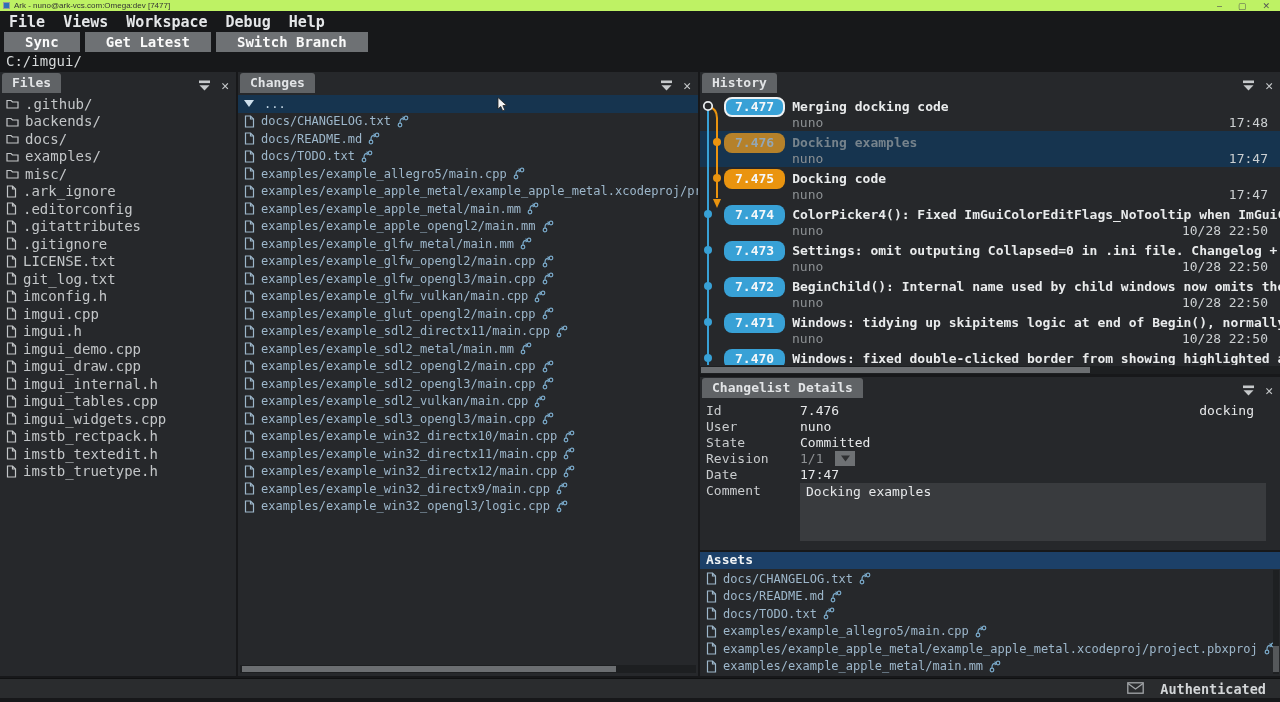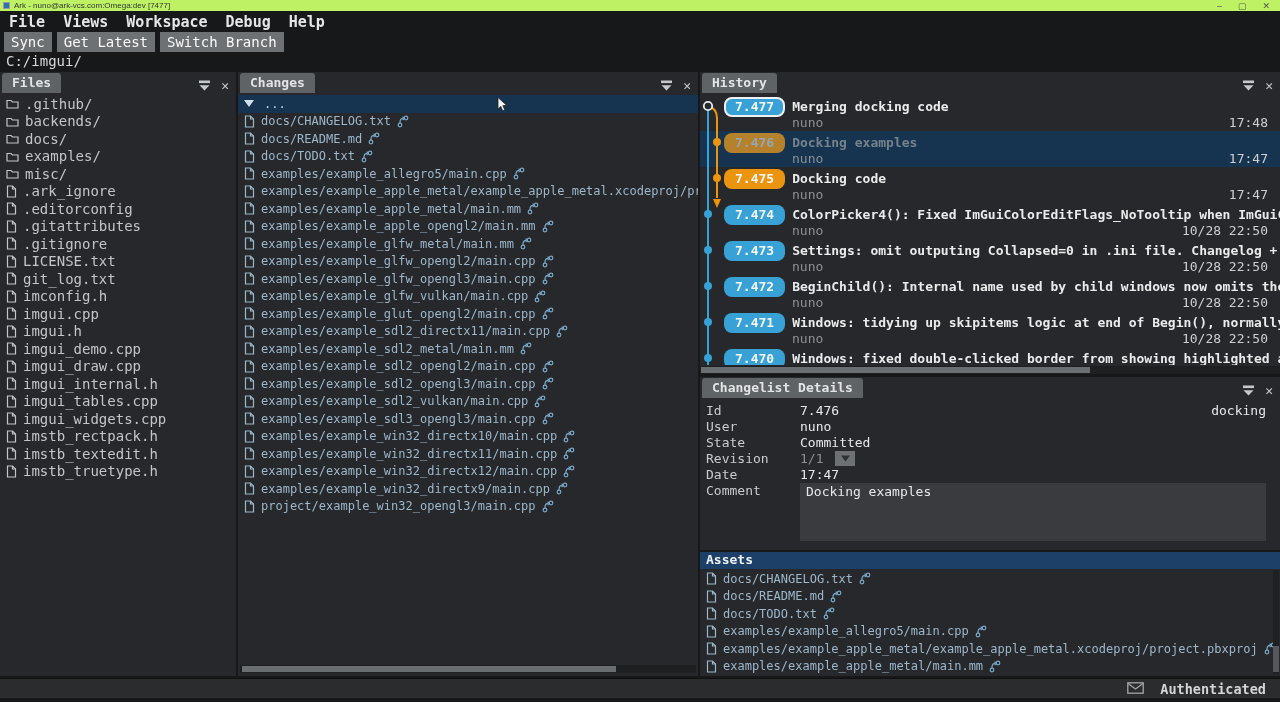--- a/index.html
+++ b/index.html
@@ -13,21 +13,21 @@
   .app-icon { width:7px; height:7px; margin:0 4px 0 3px; background:#2f6fb8; border:1px solid #9a9a9a; flex:none; }
   .win-title { white-space:nowrap; }
   .win-controls { margin-left:auto; display:flex; gap:16px; padding-right:10px; color:#555; font-size:9px; line-height:10px; }
   .win-controls span { cursor:default; }
 
   
   .menubar { position:absolute; top:12px; left:0; right:0; height:20px; display:flex; align-items:center;
     color:#e4e6e8; font-size:15px; font-weight:bold; }
   .menu-item { padding:0 9px; }
   .toolbar { position:absolute; top:32px; left:0; height:20px; display:flex; gap:5px; padding-left:4px; }
-  .tool-btn { background:#6e7174; color:#fafafa; font-size:14px; font-weight:normal; padding:0 7px;
+  .tool-btn { background:#6e7174; color:#fafafa; font-size:14px; font-weight:bold; padding:0 21px;
     line-height:20px; border:none; font-family:inherit; }
   .pathbar { position:absolute; top:53px; left:6px; color:#d6d9da; font-size:14px; }
 
   
   .panel { position:absolute; background:#26282b; overflow:hidden; }
   .panel-header { height:22px; position:relative; }
   .tab { display:inline-block; margin-left:2px; background:#606366; color:#e2e4e6; font-size:13px;
     font-weight:bold; line-height:20px; padding:0 10px; border-radius:3px 3px 0 0; }
   .hdr-icons { position:absolute; right:7px; top:4px; display:flex; gap:10px; align-items:center; color:#c6c9cb; }
   .close-x { font-size:13px; line-height:13px; color:#c6c9cb; }
@@ -76,21 +76,21 @@
   .history-panel .thumb { left:1px; width:67%; }
   .vscroll { position:absolute; right:1px; top:18px; bottom:2px; width:6px; background:#1e2022; }
   .vscroll .vthumb { position:absolute; left:0; right:0; bottom:2px; height:26px; background:#55585b; }
 
   
   .dt-rows { position:absolute; left:0; right:0; top:26px; }
   .dt-row { display:flex; align-items:flex-start; font-size:13px; min-height:16px; line-height:16px;
     color:#c9ccce; padding-left:6px; }
   .dt-label { width:94px; flex:none; }
   .dt-value { color:#e6e8ea; }
-  .dt-branch { margin-left:auto; padding-right:14px; color:#e6e8ea; }
+  .dt-branch { margin-left:auto; padding-right:26px; color:#e6e8ea; }
   .dt-muted { color:#8d9093; }
   .dropdown-btn { margin-left:12px; width:20px; height:15px; background:#6e7174; display:inline-flex;
     align-items:center; justify-content:center; border:none; }
   .dropdown-btn svg { display:block; }
   .comment-box { flex:1; margin-right:14px; background:#393b3e; height:58px; padding:1px 6px;
     color:#e6e8ea; font-size:13px; }
 
   
   .assets-header { height:17px; background:var(--assets-header-bg,#1c4068); color:#f0f3f5;
     font-size:13px; font-weight:bold; line-height:16px; padding-left:6px; }
@@ -749,21 +749,21 @@
             </svg>
           </span>
   </div>
         <div class="row change-row">
     <span class="ic doc-icon">
             <svg width="11" height="13" viewBox="0 0 11 13">
               <path d="M1.5 1h5l3 3v8h-8z" fill="none" stroke="currentColor" stroke-width="1.2"></path>
               <path d="M6.5 1v3h3" fill="none" stroke="currentColor" stroke-width="1.2"></path>
             </svg>
           </span>
-    <span class="lbl">project/example_win32_opengl3/main.cpp</span>
+    <span class="lbl">examples/example_win32_opengl3/logic.cpp</span>
     <span class="ic merge-icon">
             <svg width="12" height="13" viewBox="0 0 12 13">
               <circle cx="3" cy="10" r="1.8" fill="none" stroke="currentColor" stroke-width="1.2"></circle>
               <circle cx="9" cy="3" r="1.8" fill="none" stroke="currentColor" stroke-width="1.2"></circle>
               <path d="M3 8.2V7c0-2 1.5-3.6 3.5-3.8" fill="none" stroke="currentColor" stroke-width="1.2"></path>
               <path d="M5.6 1.6l1.9 1.7-1.9 1.7" fill="none" stroke="currentColor" stroke-width="1.1"></path>
             </svg>
           </span>
   </div>
       </div>

